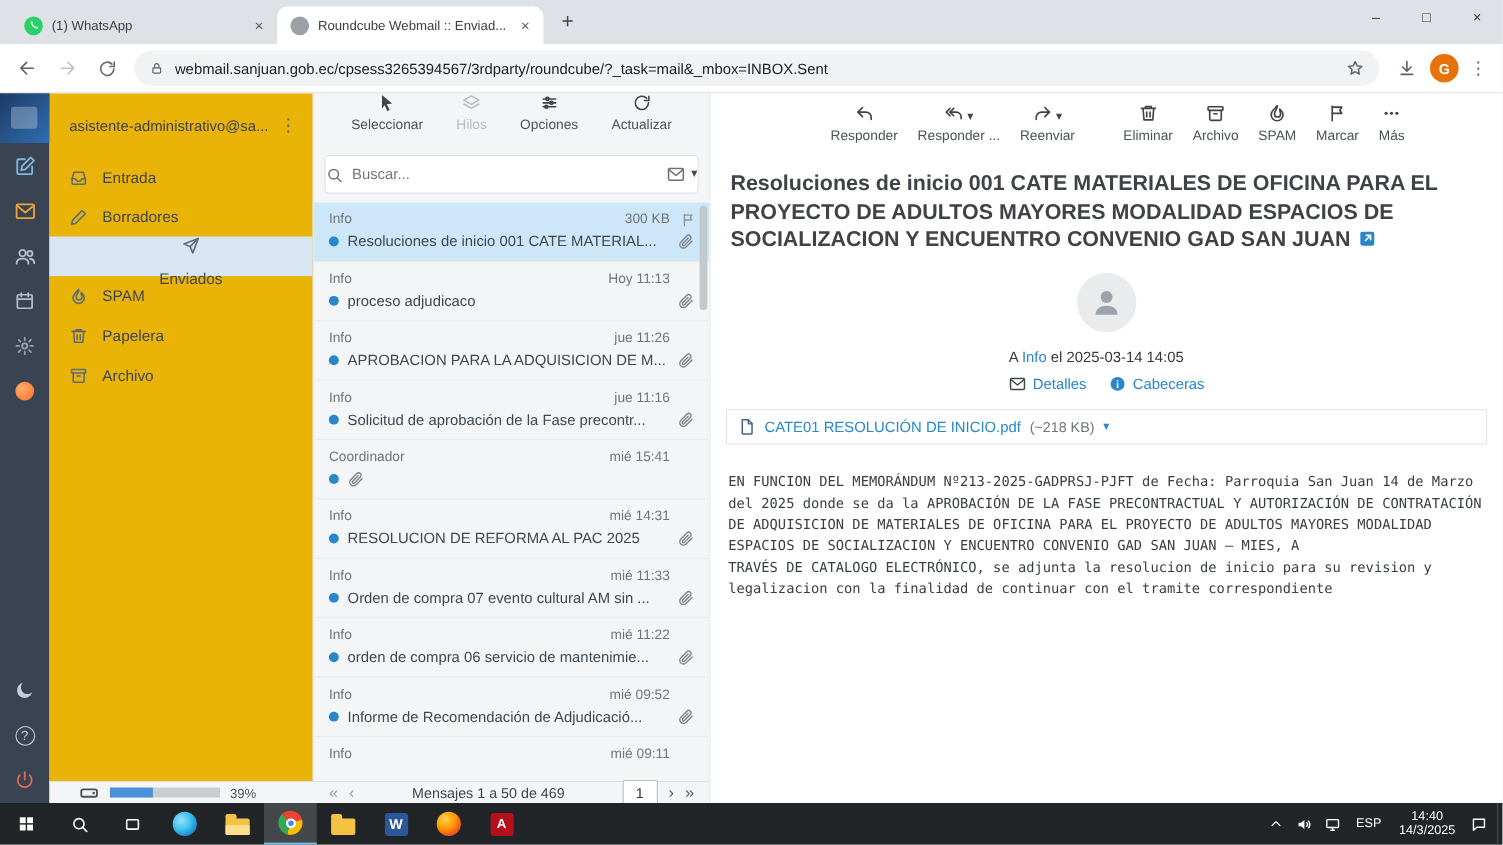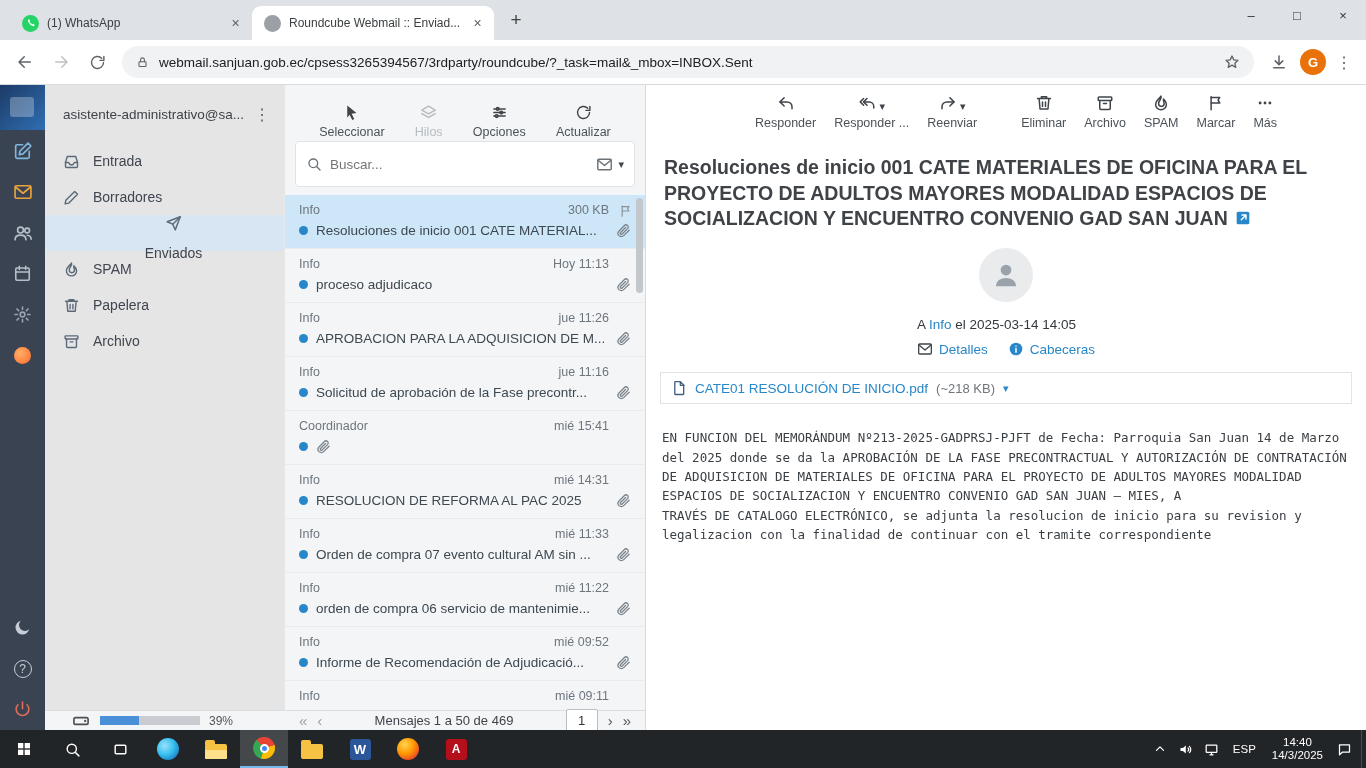--- a/index.html
+++ b/index.html
@@ -33,32 +33,32 @@
   .webmail{flex:1;display:flex;min-height:0;background:#fff;}
   .rail{width:45px;background:#3a4352;display:flex;flex-direction:column;align-items:center;flex:0 0 auto;}
   .rail-logo{width:45px;height:45px;background:linear-gradient(135deg,#1d3a66,#2f6fb3);position:relative;}
   .rail-logo::after{content:"";position:absolute;left:10px;top:12px;width:24px;height:20px;background:rgba(255,255,255,.28);border-radius:3px;}
   .ricon{width:45px;height:41px;display:flex;align-items:center;justify-content:center;}
   .rspace{flex:1;}
   .cpdot{width:17px;height:17px;border-radius:50%;background:radial-gradient(circle at 35% 35%,#ffad66,#ff6c2c);}
   .helpq{width:18px;height:18px;border:1.6px solid #c7cdd6;border-radius:50%;color:#c7cdd6;font-size:12px;display:flex;align-items:center;justify-content:center;}
   .mid{width:601px;display:flex;flex-direction:column;border-right:1px solid #d9dcdf;flex:0 0 auto;}
   .mid-top{flex:1;display:flex;min-height:0;}
-  .folders{width:240px;background:#e5e5e5;border-right:1px solid #e5e7e9;flex:0 0 auto;}
+  .folders{width:240px;background:#eab308;border-right:1px solid #e5e7e9;flex:0 0 auto;}
   .acct{height:58px;display:flex;align-items:center;padding:0 10px 0 18px;}
   .acctname{flex:1;font-size:13.5px;color:#3c434a;white-space:nowrap;overflow:hidden;}
   .folder{height:36px;display:flex;align-items:center;gap:13px;padding-left:18px;font-size:14px;color:#3f4650;}
   .folder.sel{background:#d8e6f3;flex-direction:column;}
   .folder svg{color:#5b6a78;}
   .listcol{flex:1;background:#f4f5f7;display:flex;flex-direction:column;min-width:0;}
-  .ltoolbar{height:54px;display:flex;align-items:flex-end;justify-content:space-evenly;padding:0 4px;flex:0 0 auto;}
+  .ltoolbar{height:54px;display:flex;align-items:flex-start;justify-content:space-evenly;padding:0 4px;flex:0 0 auto;}
   .lbtn{display:flex;flex-direction:column;align-items:center;gap:4px;font-size:12.5px;color:#4b5258;}
   .lbtn svg{color:#3f4449;}
   .lbtn.dis,.lbtn.dis svg{color:#b5bbc0;}
-  .searchrow{height:46px;margin:2px 10px 8px;background:#fff;border:1px solid #e0e3e6;border-radius:4px;display:flex;align-items:center;gap:8px;padding:0 10px;flex:0 0 auto;}
+  .searchrow{height:35px;margin:2px 10px 8px;background:#fff;border:1px solid #e0e3e6;border-radius:4px;display:flex;align-items:center;gap:8px;padding:0 0;flex:0 0 auto;}
   .searchrow svg{color:#6a7177;}
   .searchrow input{flex:1;border:none;outline:none;background:transparent;font-size:13.5px;color:#333;font-family:"Liberation Sans",sans-serif;}
   .scope{display:flex;align-items:center;gap:5px;color:#3f464c;}
   .chev{color:#3f464c;font-size:11px;line-height:1;}
   .chev.blue{color:#2787c9;}
   .msgs{flex:1;overflow:hidden;position:relative;}
   .msg{height:54px;padding:8px 14px 0 14px;border-bottom:1px solid #e9ebed;position:relative;}
   .msg.sel{background:#cde6f8;}
   .l1{display:flex;font-size:12.5px;color:#6e767d;padding-right:22px;}
   .l1 .sender{flex:1;}

